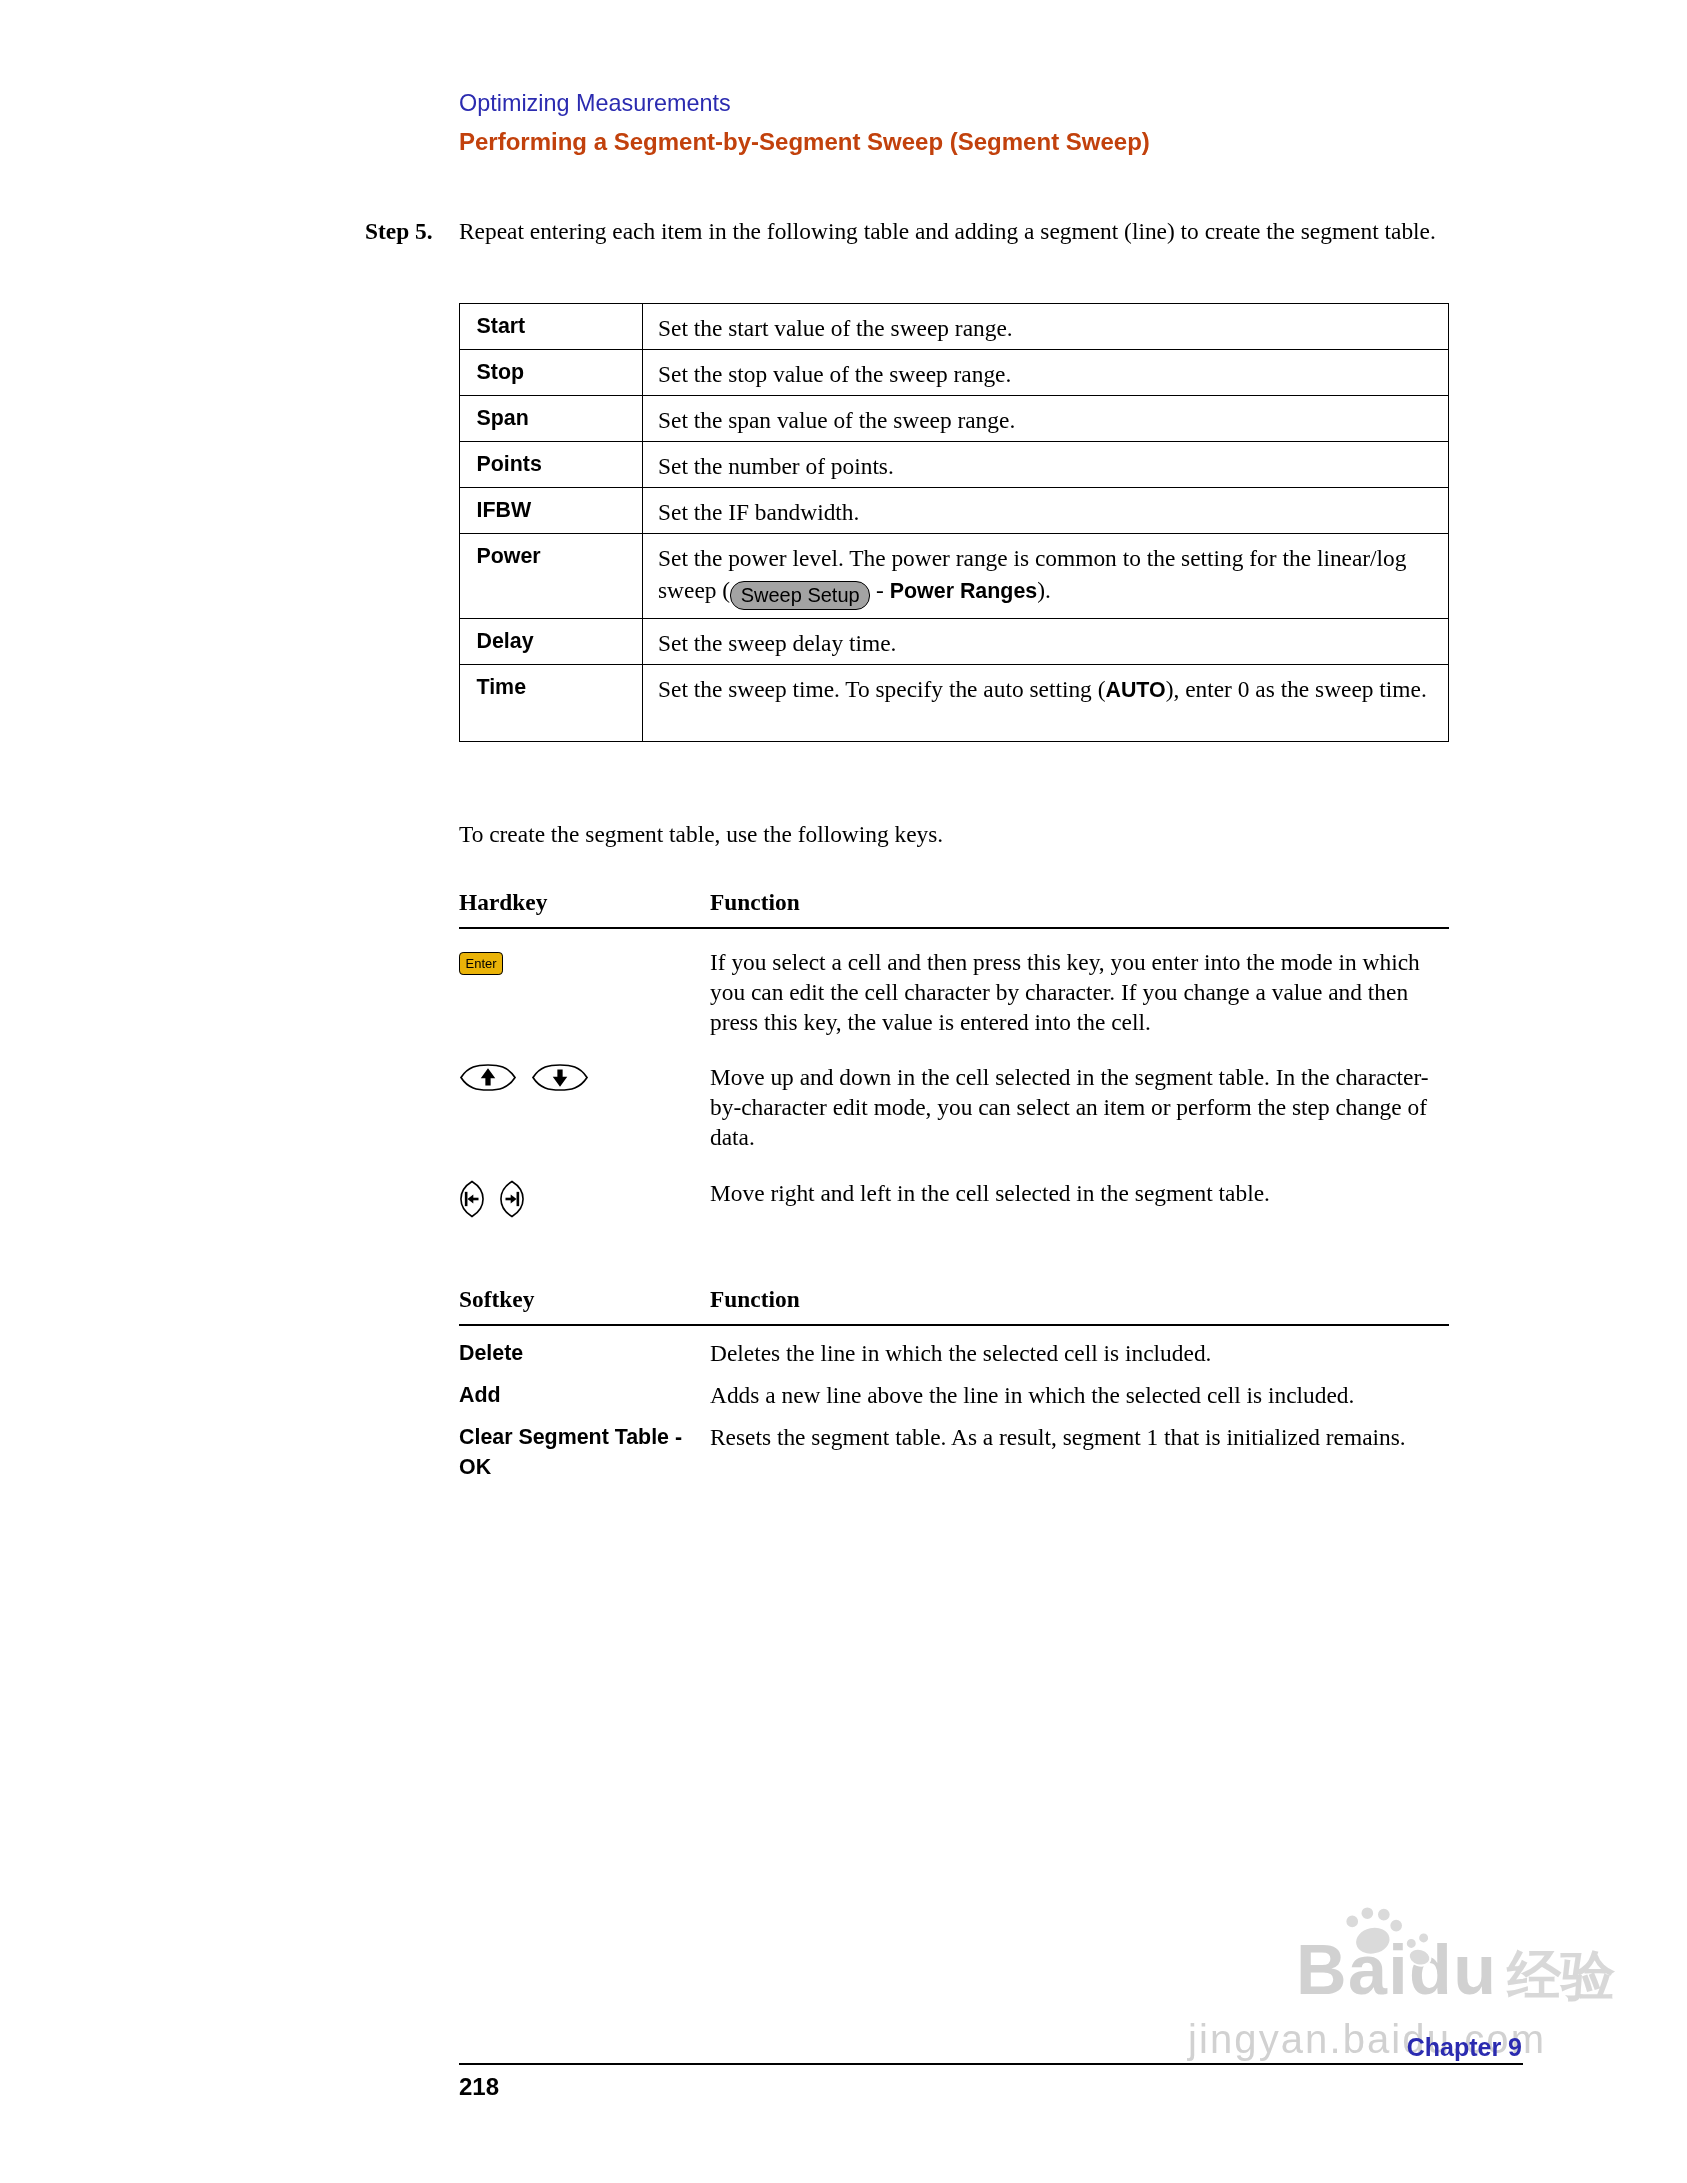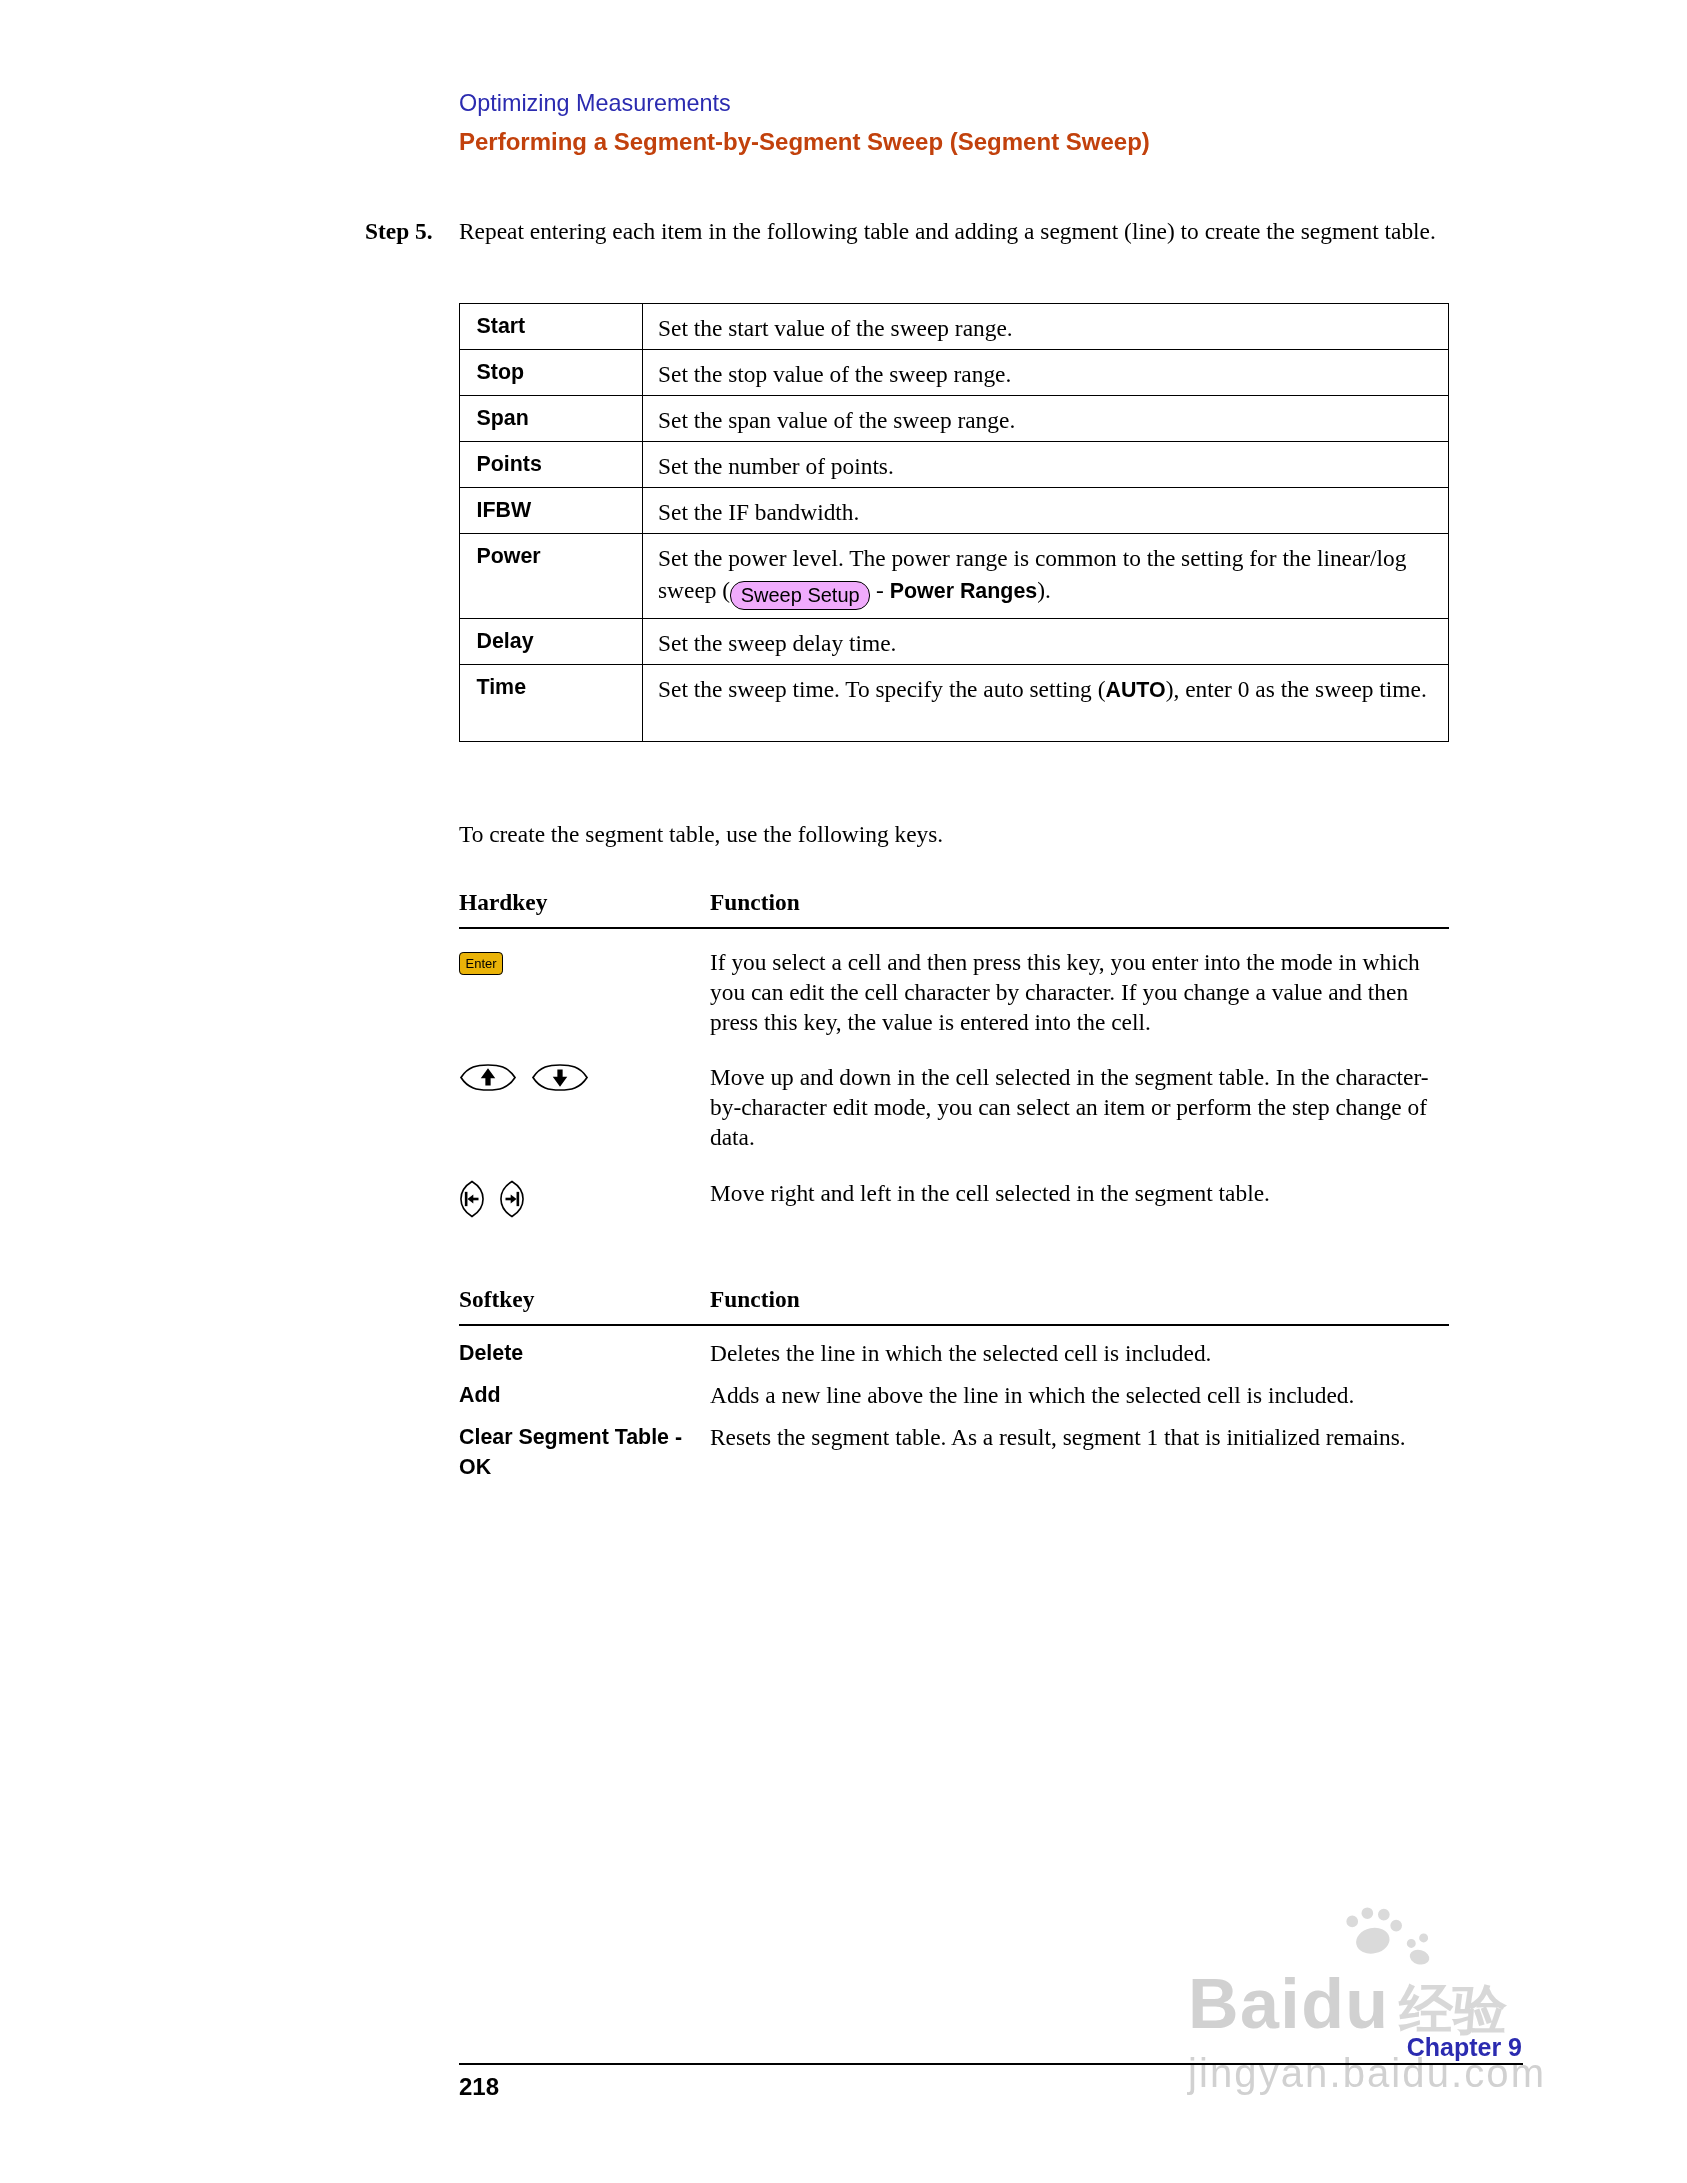--- a/index.html
+++ b/index.html
@@ -27,21 +27,21 @@
     font-size:21.4px; padding:10.3px 5.5px 0 16.5px;
   }
   .seg-table td.desc { width:806px; font-size:23.4px; line-height:32px; padding:7.6px 15px 0 15px; }
   tr.std td  { height:46px; }
   tr.power td{ height:85px; }
   tr.time td { height:77px; }
   .power-desc { line-height:37px; }
   .softkey-btn {
     display:inline-block; font-family:"Liberation Sans",sans-serif; font-weight:normal;
     font-size:20px; line-height:normal; border:1.4px solid #000; border-radius:14px;
-    padding:1.4px 9.6px 2.1px 9.6px; vertical-align:-4.1px; background:#f0abfc;
+    padding:1.4px 9.6px 2.1px 9.6px; vertical-align:-4.1px; background:#a3a3a3;
   }
   .bsans { font-family:"Liberation Sans",sans-serif; font-weight:bold; font-size:21.4px; }
 
   
   .keys-intro { position:absolute; left:459px; top:821px; font-size:23.4px; }
 
   
   .key-table { position:absolute; left:459px; width:990px; font-size:23.4px; }
   .hardkey { top:889px; }
   .softkey { top:1286px; }
@@ -68,21 +68,21 @@
     font-weight:bold; font-size:24px; z-index:3;
   }
   .footer-chapter {
     position:absolute; left:1322px; top:2033px; width:200px; text-align:right;
     font-family:"Liberation Sans",sans-serif; font-weight:bold; font-size:25px; color:#2b2bb0; z-index:3;
   }
 
   
   .watermark { position:absolute; left:1188px; top:1906px; width:427px; z-index:1; opacity:0.85; }
   .paw { position:absolute; left:145px; top:-4.1px; }
-  .wm-line1 { margin-top:58px; white-space:nowrap; color:#c9c9c9; }
+  .wm-line1 { margin-top:24px; white-space:nowrap; color:#c9c9c9;text-align:right; }
   .wm-brand { font-family:"Liberation Sans",sans-serif; font-weight:bold; font-size:70px; letter-spacing:1.4px; }
   .wm-cn { font-size:54px; font-weight:bold; margin-left:9.6px; color:#d2d2d2; }
   .wm-line2 { font-family:"Liberation Sans",sans-serif; font-size:40px; letter-spacing:2.1px; color:#c9c9c9; margin-top:4.1px; }
 </style>
 </head>
 <body>
 
 <div class="page-root">
 
   <header class="header">

